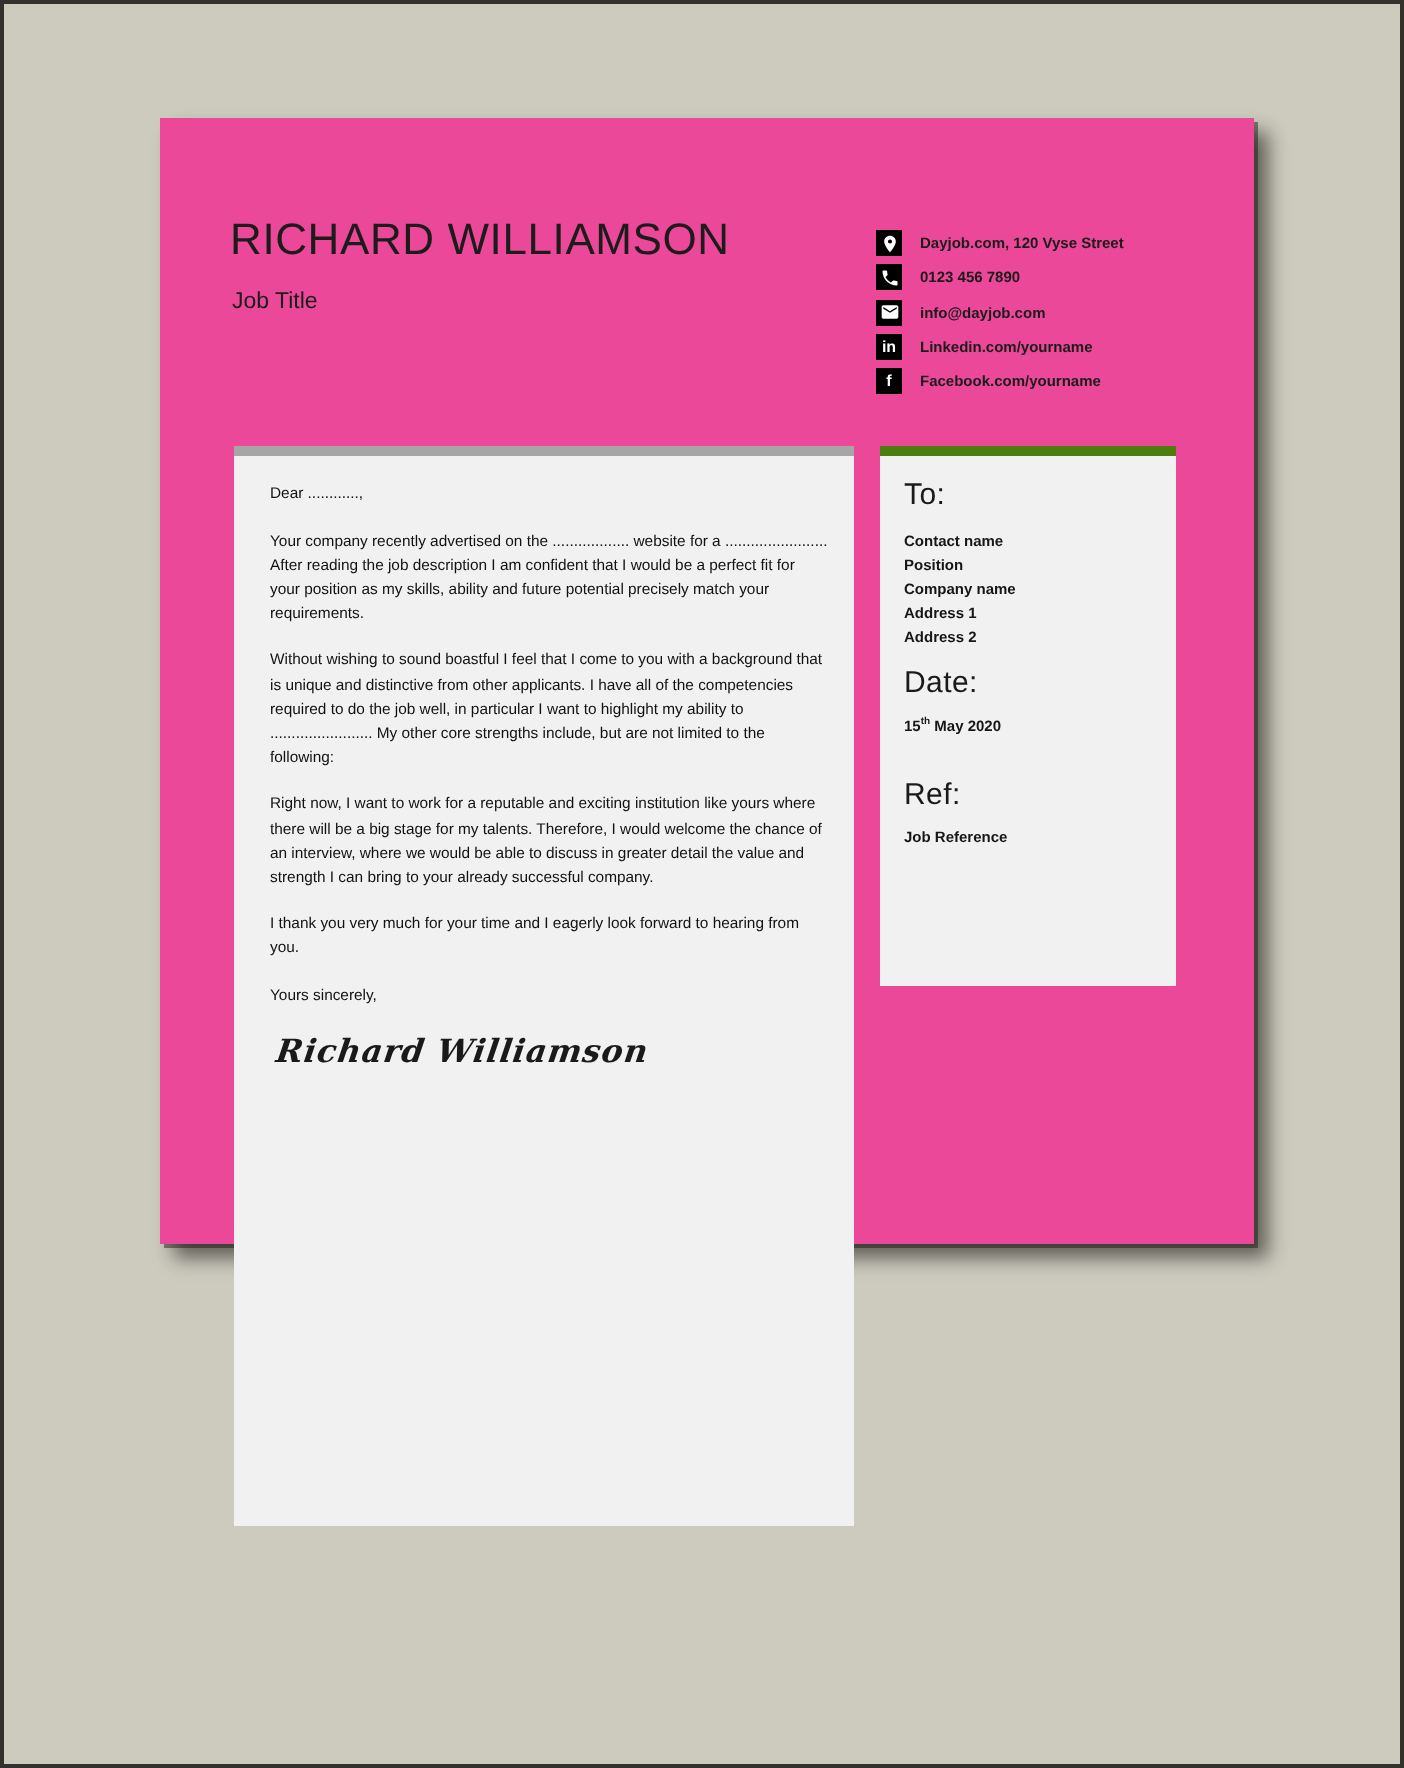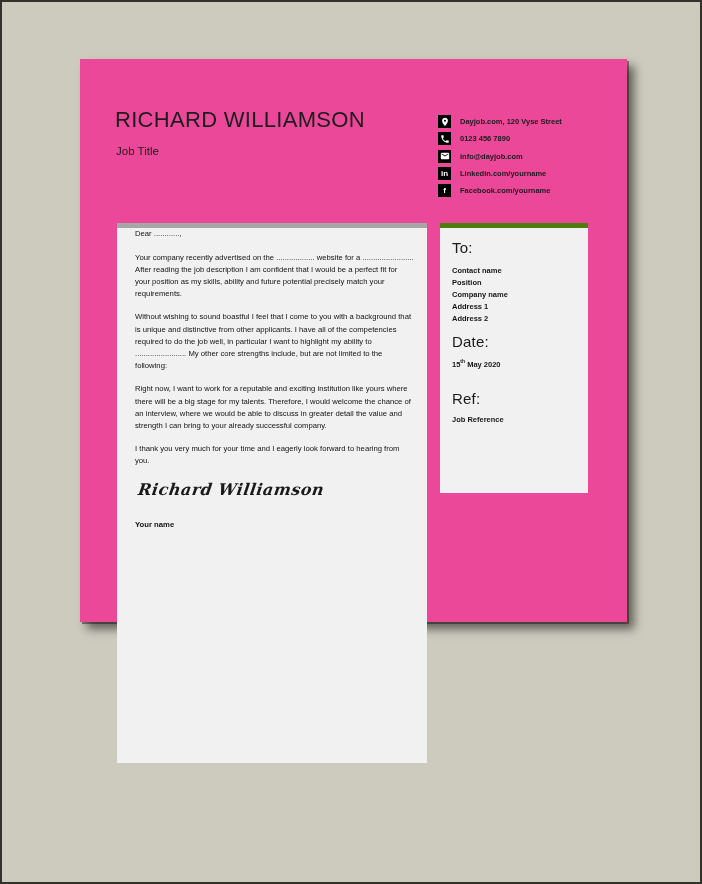--- a/index.html
+++ b/index.html
@@ -63,21 +63,21 @@
     color: #1b1b1b;
     white-space: nowrap;
   }
   
   .letter-box {
     position: absolute;
     left: 37px; top: 164px;
     width: 310px; height: 540px;
     background: #f1f1f1;
     border-top: 5px solid #a6a6a6;
-    padding: 0 13px 0 18px;
+    padding: 13px 13px 0 18px;
     color: #121212;
   }
   .sidebar-box {
     position: absolute;
     left: 360px; top: 164px;
     width: 148px; height: 270px;
     background: #f1f1f1;
     border-top: 5px solid #4d7c0f;
     padding: 11px 8px 0 12px;
     color: #121212;
@@ -185,22 +185,22 @@
       <span class="clabel">Facebook.com/yourname</span>
     </div>
   </div>
 
   <div class="letter-box">
     <p class="salutation">Dear ............,</p>
     <p>Your company recently advertised on the .................. website for a ........................ After reading the job description I am confident that I would be a perfect fit for your position as my skills, ability and future potential precisely match your requirements.</p>
     <p>Without wishing to sound boastful I feel that I come to you with a background that is unique and distinctive from other applicants. I have all of the competencies required to do the job well, in particular I want to highlight my ability to ........................ My other core strengths include, but are not limited to the following:</p>
     <p>Right now, I want to work for a reputable and exciting institution like yours where there will be a big stage for my talents. Therefore, I would welcome the chance of an interview, where we would be able to discuss in greater detail the value and strength I can bring to your already successful company.</p>
     <p>I thank you very much for your time and I eagerly look forward to hearing from you.</p>
+    <p class="closing">Yours sincerely,</p>
     <div class="signature">Richard Williamson</div>
-    <div class="signoff-name">Your name</div>
   </div>
 
   <div class="sidebar-box">
     <div class="side-heading">To:</div>
     <div class="side-lines">
       <div class="side-line">Contact name</div>
       <div class="side-line">Position</div>
       <div class="side-line">Company name</div>
       <div class="side-line">Address 1</div>
       <div class="side-line">Address 2</div>

